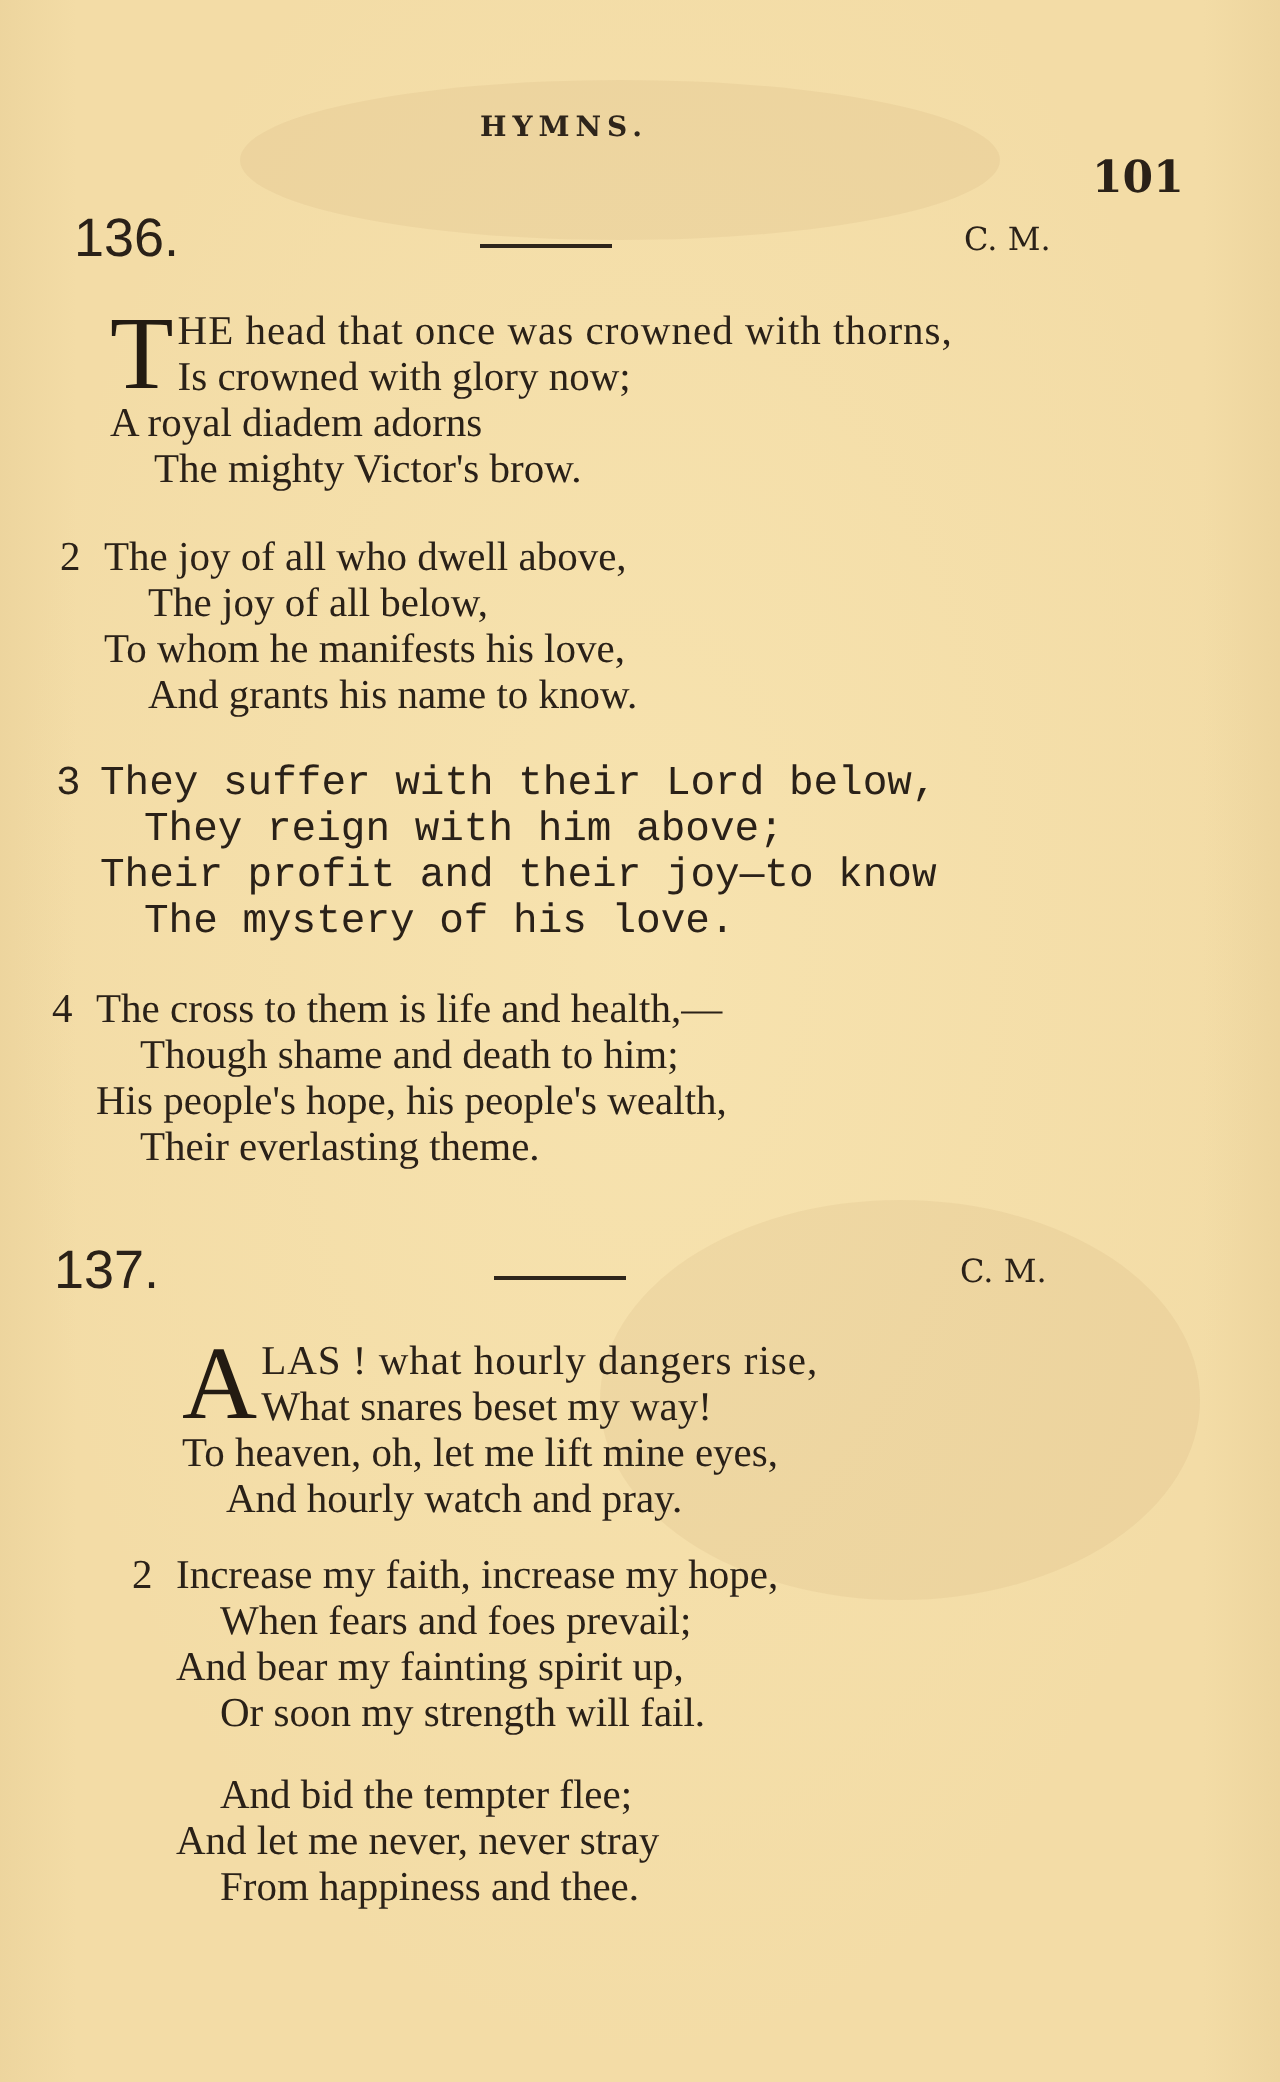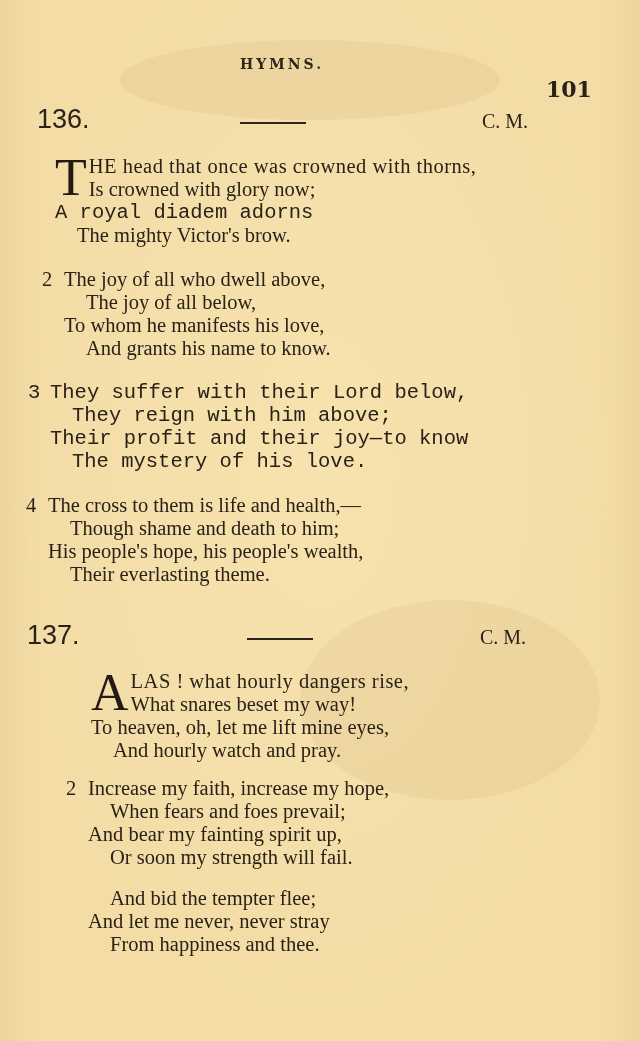--- a/index.html
+++ b/index.html
@@ -53,23 +53,22 @@
       font-family: "Liberation Sans", "DejaVu Sans", sans-serif;
       color: #2a2118;
     }
     .hymn-rule {
       position: absolute;
       height: 2px;
       background: #2e251b;
     }
     .hymn-meter {
       position: absolute;
-      font-size: 20px;
+      font-size: 16px;
       color: #2a2118;
-      font-family: Liberation Serif, serif;
     }
     .verse {
       position: absolute;
       font-family: "Liberation Serif", "DejaVu Serif", serif;
       font-size: 20.5px;
       line-height: 23px;
       color: #2a2118;
     }
     .line {
       white-space: nowrap;
@@ -112,25 +111,25 @@
   <div class="hymn-header" style="top:104px;">
     <span class="hymn-number" style="left:37px;top:0px;">136.</span>
     <span class="hymn-rule" style="left:240px;width:66px;top:18px;"></span>
     <span class="hymn-meter" style="left:482px;top:6px;">C. M.</span>
   </div>
 
   <div class="verse" style="left:55px;top:155px;">
     <span class="dropcap">T</span>
     <span class="line sc">HE head that once was crowned with thorns,</span>
     <span class="line" style="padding-left:4px;">Is crowned with glory now;</span>
-    <span class="line" style="clear:both;font-family:Liberation Mono, monospace;">A royal diadem adorns</span>
+    <span class="line" style="clear:both;">A royal diadem adorns</span>
     <span class="line indent">The mighty Victor's brow.</span>
   </div>
 
-  <div class="verse" style="left:64px;top:268px;">
+  <div class="verse" style="left:52px;top:268px;">
     <span class="line"><span class="verse-num">2</span><span>The joy of all who dwell above,</span></span>
     <span class="line indent">The joy of all below,</span>
     <span class="line">To whom he manifests his love,</span>
     <span class="line indent">And grants his name to know.</span>
   </div>
 
   <div class="verse" style="left:50px;top:381px;font-family:Liberation Mono, monospace;">
     <span class="line"><span class="verse-num">3</span><span>They suffer with their Lord below,</span></span>
     <span class="line indent">They reign with him above;</span>
     <span class="line">Their profit and their joy—to know</span>

